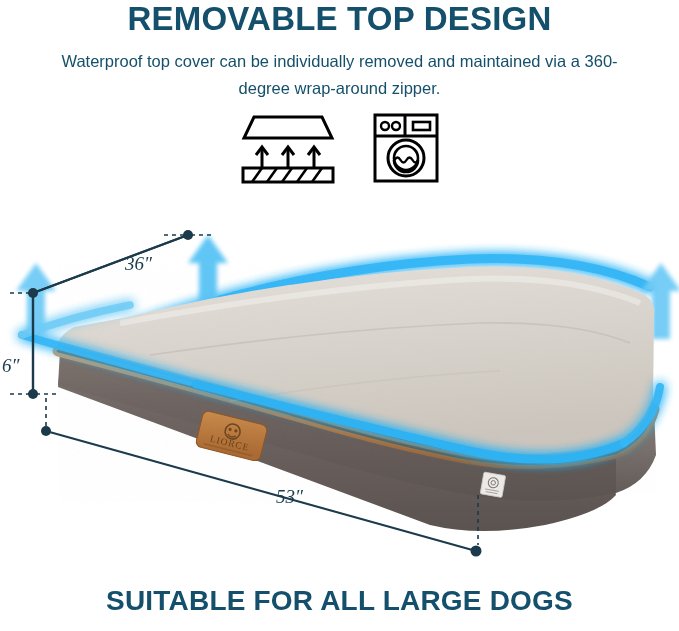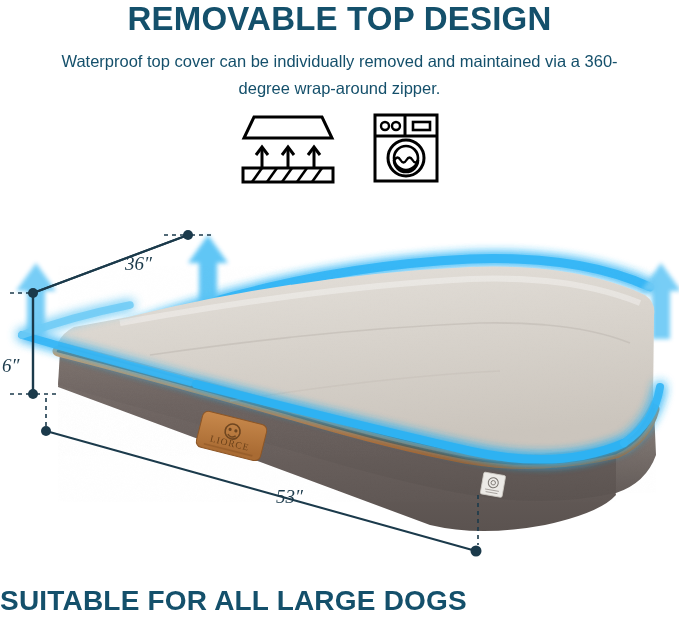--- a/index.html
+++ b/index.html
@@ -50,21 +50,21 @@
     align-items:flex-start;
     gap:36px;
   }
   .icon-box{ position:relative; }
 
   
   .footline{
     position:absolute;
     left:0; top:585px;
     width:679px;
-    text-align:left;
+    text-align:center;
     font-size:28px;
     font-weight:bold;
     letter-spacing:0.2px;
     color:#14506b;
     white-space:nowrap;
   }
 
   
   .scene{
     position:absolute;

